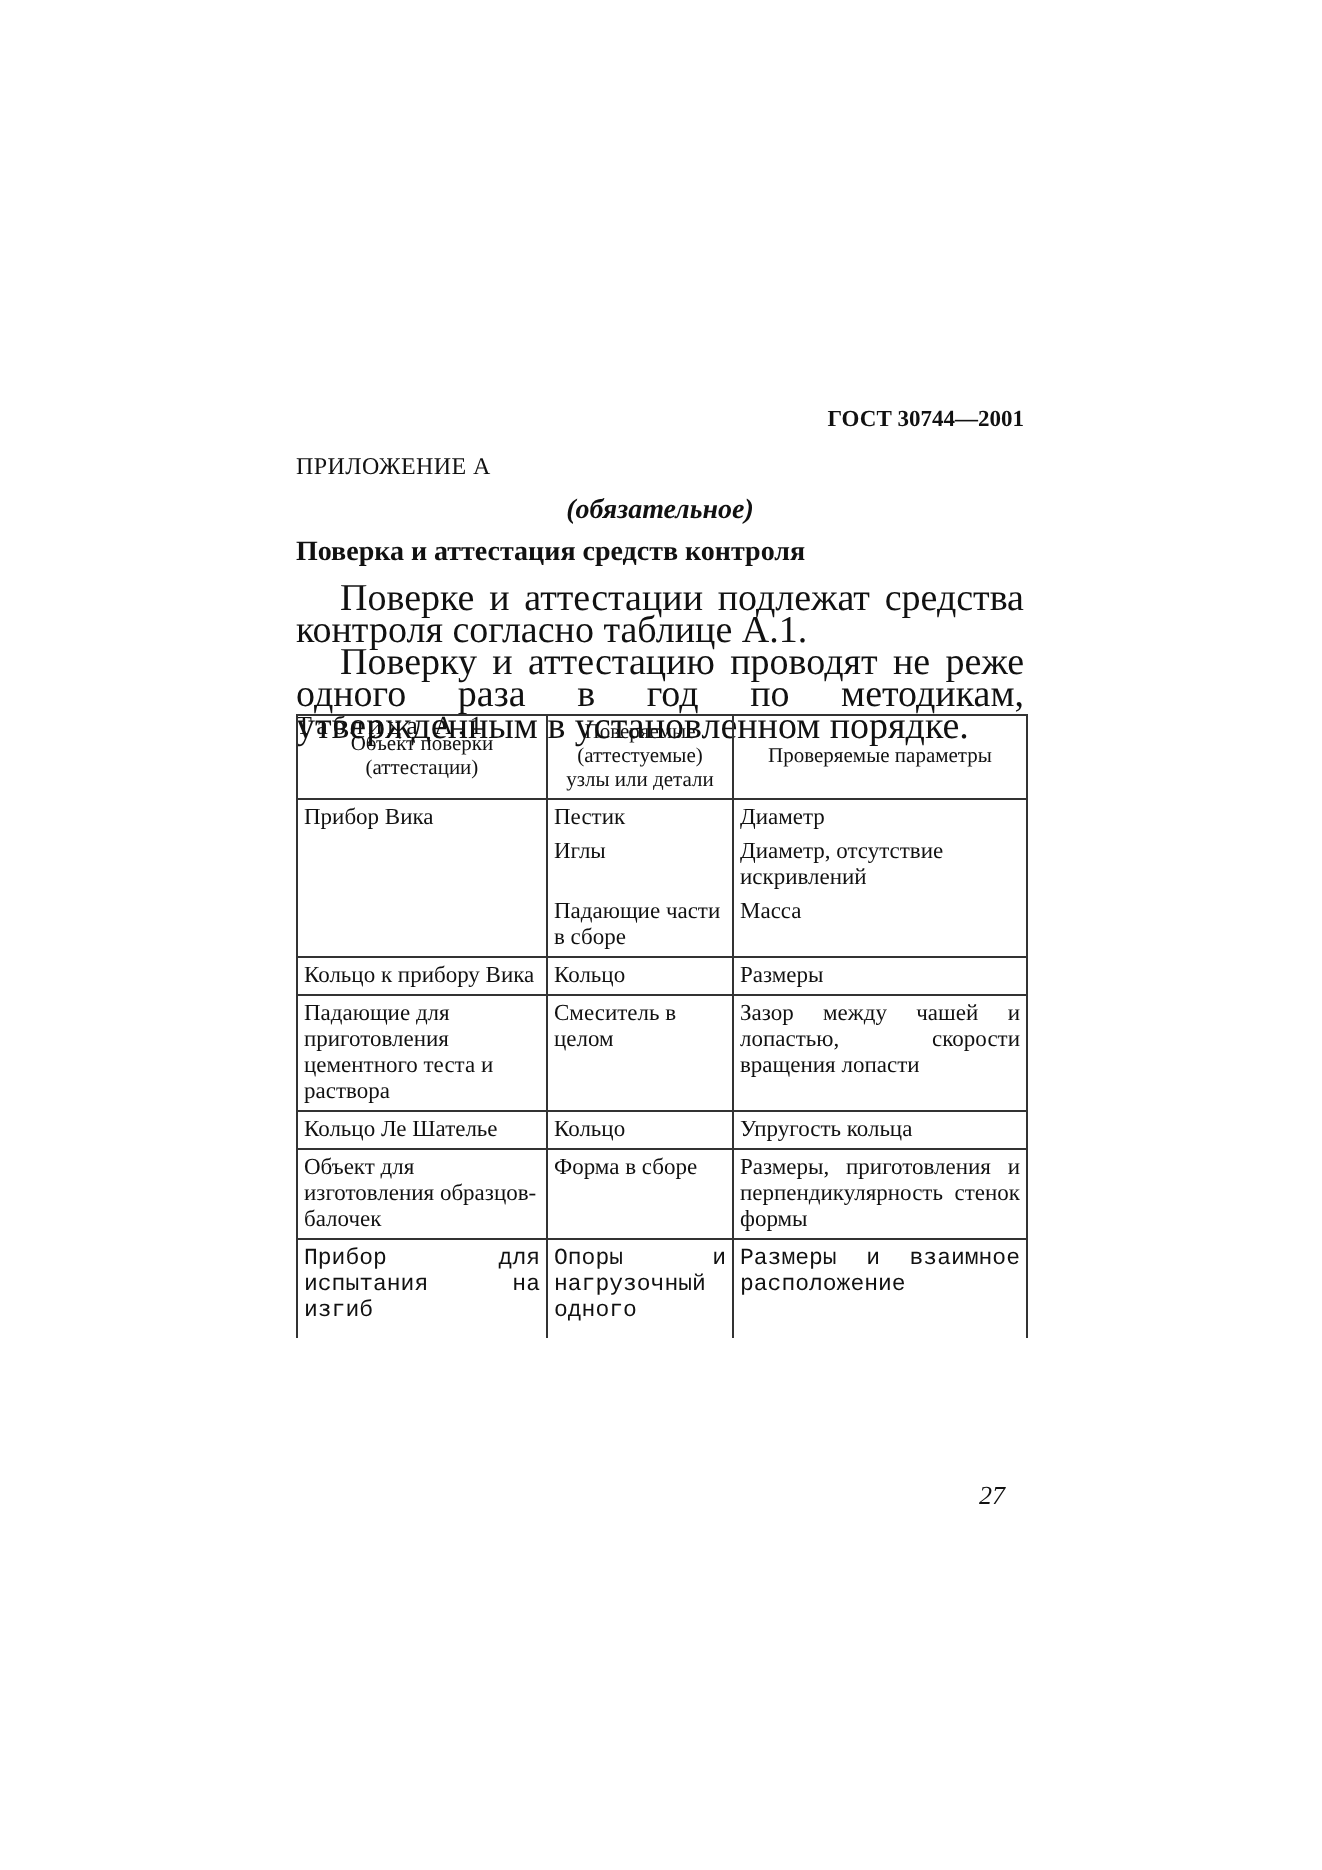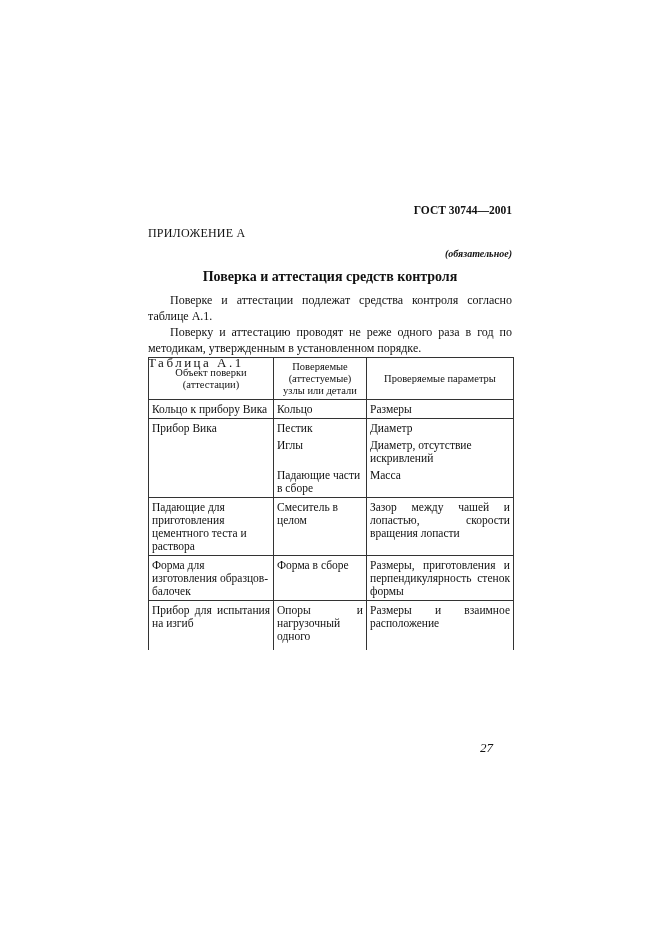--- a/index.html
+++ b/index.html
@@ -1,35 +1,35 @@
 <!DOCTYPE html>
 <html><head>
 <meta charset="utf-8">
 <style>
   html, body { margin: 0; padding: 0; background: #ffffff; }
   body { width: 661px; height: 935px; position: relative; overflow: hidden;
          font-family: "Liberation Serif", "DejaVu Serif", serif; color: #111; }
   .abs { position: absolute; margin-top: 18px; }
   .doc-num { left: 380px; top: 186px; width: 132px; text-align: right; font-weight: bold; font-size: 11.5px; }
   .appendix { left: 148px; top: 208px; width: 364px; font-size: 12px; letter-spacing: 0.2px; }
-  .status { left: 148px; top: 230px; width: 364px; text-align: right; font-size: 10px; font-style: italic; font-weight: bold; }
-  .title { left: 148px; top: 251px; width: 364px; text-align: center; font-size: 14px; font-weight: bold; }
-  .para { left: 148px; width: 364px; font-size: 12px; line-height: 16px; text-align: justify; }
+  .status { left: 148px; top: 230px; width: 364px; text-align: center; font-size: 14px; font-style: italic; font-weight: bold; }
+  .title { left: 148px; top: 251px; width: 364px; text-align: left; font-size: 14px; font-weight: bold; }
+  .para { left: 148px; width: 364px; font-size: 19px; line-height: 16px; text-align: justify; }
   .para1 { top: 274px; text-indent: 22px; }
   .para2 { top: 306px; text-indent: 22px; }
   .table-caption { left: 148px; top: 337px; font-size: 13px; letter-spacing: 2.5px; }
   table.main { position: absolute; left: 148px; top: 357px; width: 365px; border-collapse: collapse;
                font-size: 11.5px; line-height: 13px; table-layout: fixed; }
   table.main td, table.main th { border: 1px solid #333; vertical-align: top; padding: 3px 3px 2px 3px; }
   table.main th { font-weight: normal; font-size: 10.5px; line-height: 12px; text-align: center; vertical-align: middle; height: 36px; }
   .sub { margin-bottom: 4px; }
   .sub:last-child { margin-bottom: 0; }
   .justify { text-align: justify; margin-top: 37px; }
-  .tail td { border-bottom: none !important; height: 44px; }
-  .page-num { left: 480px; top: 722px; width: 32px; text-align: left; font-size: 13px; font-style: italic; }
+  .tail td { border-bottom: none !important; height: 44px; font-family: Liberation Mono, monospace; }
+  .page-num { left: 480px; top: 722px; width: 32px; text-align: center; font-size: 13px; font-style: italic; }
 </style>
 </head>
 <body>
 
 <div class="abs doc-num">ГОСТ 30744—2001</div>
 <div class="abs appendix">ПРИЛОЖЕНИЕ А</div>
 <div class="abs status">(обязательное)</div>
 <div class="abs title">Поверка и аттестация средств контроля</div>
 <div class="abs para para1">Поверке и аттестации подлежат средства контроля согласно таблице А.1.</div>
 <div class="abs para para2">Поверку и аттестацию проводят не реже одного раза в год по методикам, утвержденным в установленном порядке.</div>
@@ -43,44 +43,49 @@
     </colgroup>
   <thead>
     <tr>
       <th>Объект поверки (аттестации)</th>
       <th>Поверяемые (аттестуемые) узлы или детали</th>
       <th>Проверяемые параметры</th>
     </tr>
   </thead>
   <tbody>
     <tr>
-      <td>Кольцо к прибору Вика</td>
-      <td>Кольцо</td>
-      <td>Размеры</td>
-    </tr>
-    <tr>
       <td>Прибор Вика</td>
       <td>
         <div class="sub">Пестик</div>
         <div class="sub" style="height:26px">Иглы</div>
         <div class="sub">Падающие части в сборе</div>
       </td>
       <td>
         <div class="sub">Диаметр</div>
         <div class="sub">Диаметр, отсутствие искривлений</div>
         <div class="sub">Масса</div>
       </td>
     </tr>
     <tr>
+      <td>Кольцо к прибору Вика</td>
+      <td>Кольцо</td>
+      <td>Размеры</td>
+    </tr>
+    <tr>
       <td>Падающие для приготовления цементного теста и раствора</td>
       <td>Смеситель в целом</td>
       <td class="justify">Зазор между чашей и лопастью, скорости вращения лопасти</td>
     </tr>
     <tr>
-      <td>Форма для изготовления образцов-балочек</td>
+      <td>Кольцо Ле Шателье</td>
+      <td>Кольцо</td>
+      <td>Упругость кольца</td>
+    </tr>
+    <tr>
+      <td>Объект для изготовления образцов-балочек</td>
       <td>Форма в сборе</td>
       <td class="justify">Размеры, приготовления и перпендикулярность стенок формы</td>
     </tr>
     <tr class="tail">
       <td class="justify">Прибор для испытания на изгиб</td>
       <td class="justify">Опоры и нагрузочный одного</td>
       <td class="justify">Размеры и взаимное расположение</td>
     </tr>
   </tbody>
 </table>

